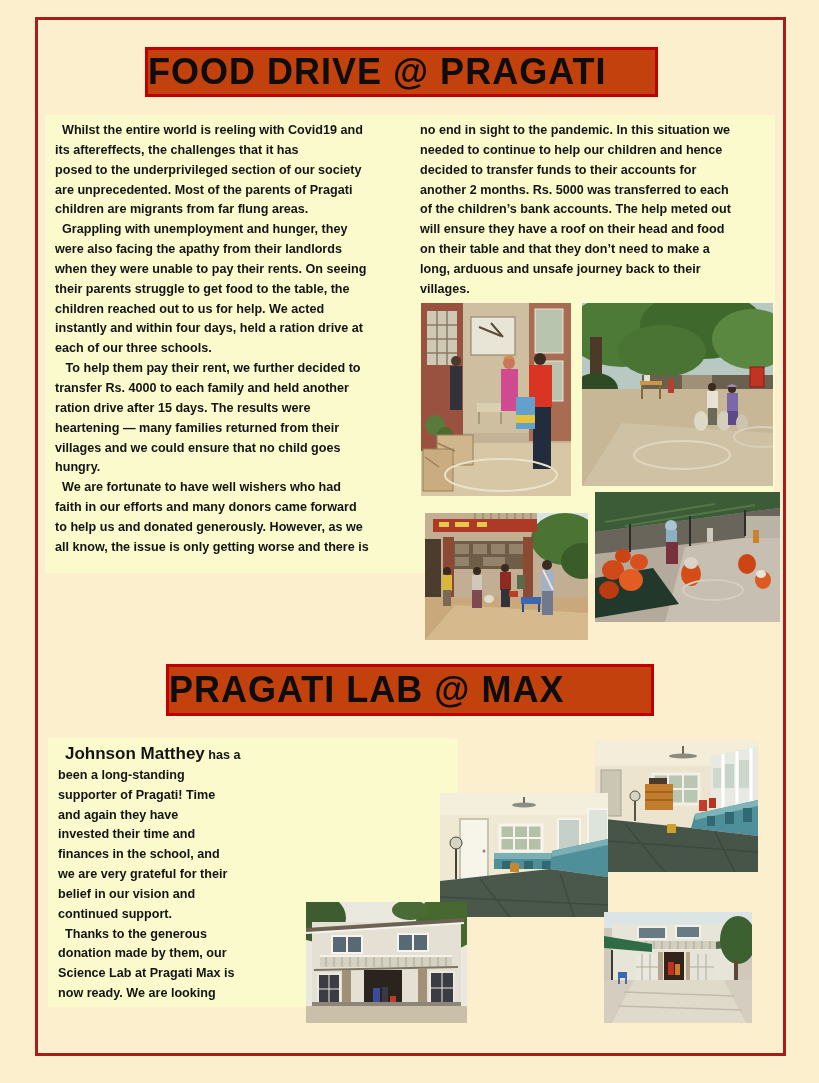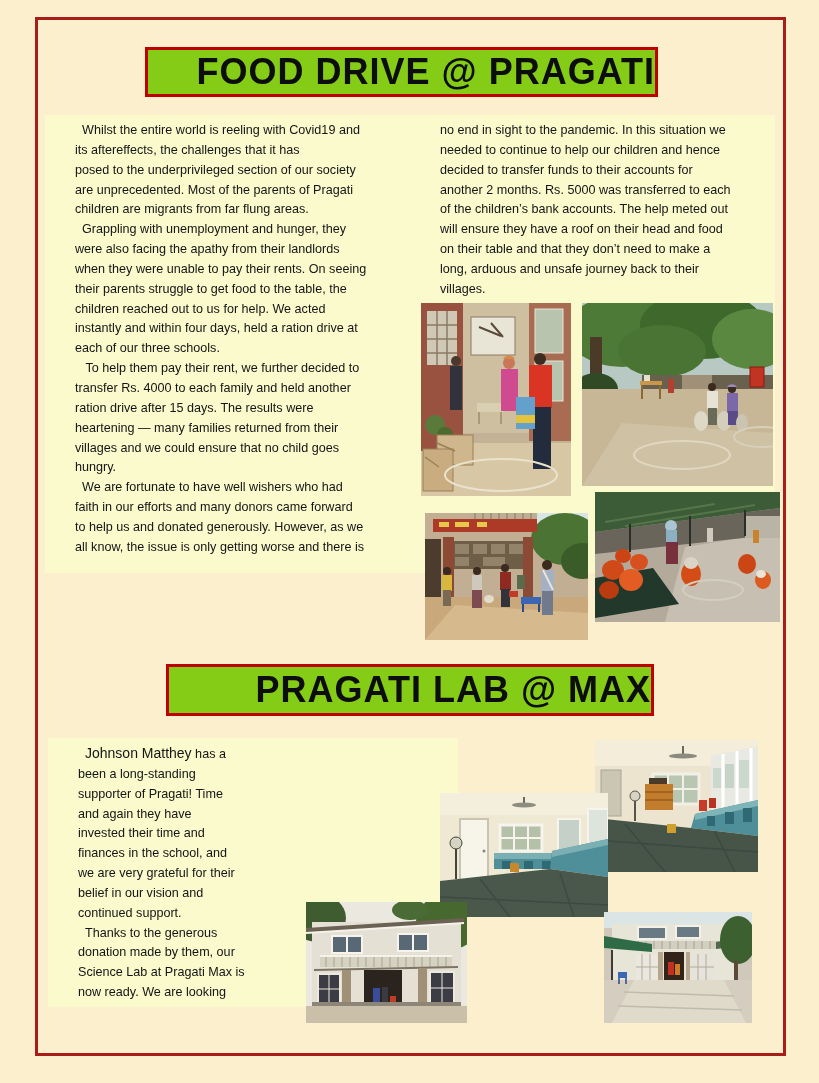--- a/index.html
+++ b/index.html
@@ -1,34 +1,34 @@
 <!DOCTYPE html>
 <html><head>
 <meta charset="utf-8">
 <style>
   html,body{margin:0;padding:0;background:#fcefcd;}
   .page{position:relative;width:819px;height:1083px;background:#fcefcd;
         font-family:"Liberation Sans",sans-serif;overflow:hidden;}
   .frame{position:absolute;left:35px;top:17px;width:745px;height:1033px;
          border:3px solid #a81d18;}
-  .banner{position:absolute;background:#84cc16;border:3px solid #c00000;
-          display:flex;align-items:center;justify-content:flex-end;
+  .banner{position:absolute;background:#c2410c;border:3px solid #c00000;
+          display:flex;align-items:center;justify-content:flex-start;
           font-weight:bold;color:#0d0d0d;font-size:36px;letter-spacing:1px;}
   #banner-food{left:145px;top:47px;width:507px;height:44px;}
   #banner-science{left:166px;top:664px;width:482px;height:46px;}
   .tblock{position:absolute;background:#fafacd;}
   #block-food{left:45px;top:115px;width:730px;height:458px;}
   #block-science{left:48px;top:738px;width:410px;height:269px;}
-  .col{position:absolute;white-space:pre-wrap;font-weight:normal;color:#141414;
-       font-size:12.6px;line-height:19.85px;margin-left:20px;}
+  .col{position:absolute;white-space:pre-wrap;font-weight:bold;color:#141414;
+       font-size:12.6px;line-height:19.85px;}
   #food-col1{left:55px;top:121px;width:370px;}
   #food-col2{left:420px;top:121px;width:357px;}
   #sci-col1{left:58px;top:744px;width:212px;}
   #sci-col2{left:252px;top:744px;width:200px;}
-  .lead-name{font-size:14px;}
+  .lead-name{font-size:17px;}
   .photo{position:absolute;overflow:hidden;}
   .photo svg{display:block;width:100%;height:100%;}
   #photo-1{left:421px;top:303px;width:150px;height:193px;}
   #photo-2{left:582px;top:303px;width:191px;height:183px;}
   #photo-3{left:425px;top:513px;width:163px;height:127px;}
   #photo-4{left:595px;top:492px;width:185px;height:130px;}
   #photo-a{left:595px;top:740px;width:163px;height:132px;}
   #photo-b{left:440px;top:793px;width:168px;height:124px;}
   #photo-c{left:306px;top:902px;width:161px;height:121px;}
   #photo-d{left:604px;top:912px;width:148px;height:111px;}

